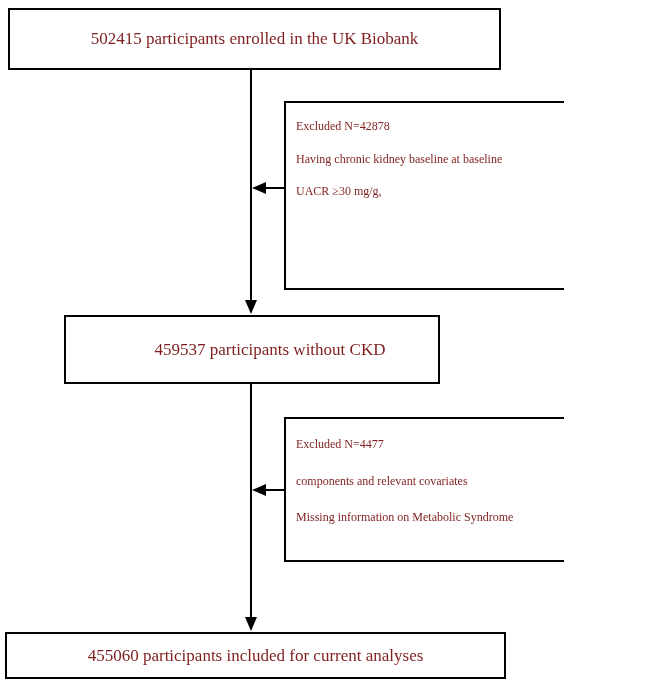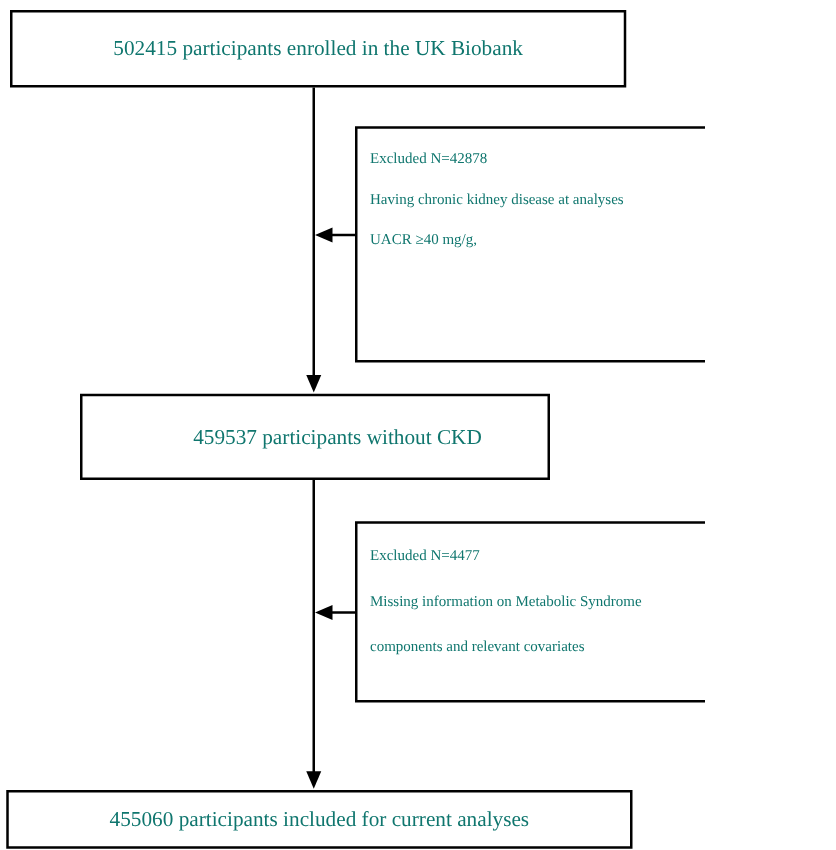--- a/index.html
+++ b/index.html
@@ -6,21 +6,21 @@
     margin: 0;
     padding: 0;
     background: #ffffff;
   }
   .canvas {
     position: relative;
     width: 564px;
     height: 680px;
     background: #ffffff;
     font-family: "Liberation Serif", "DejaVu Serif", serif;
-    color: #0f766e;
+    color: #7f1d1d;
     overflow: hidden;
   }
   .box {
     position: absolute;
     background: #ffffff;
     border: 2px solid #000000;
     box-sizing: border-box;
   }
   .main-box {
     display: flex;
@@ -54,32 +54,32 @@
 <body>
 
 <div class="canvas">
 
   <div class="box main-box" id="enrolled-box">
     <span>502415 participants enrolled in the UK Biobank</span>
   </div>
 
   <div class="box side-box" id="exclusion-ckd">
     <div class="line">Excluded N=42878</div>
-    <div class="line">Having chronic kidney disease at analyses</div>
-    <div class="line">UACR ≥40 mg/g,</div>
+    <div class="line">Having chronic kidney baseline at baseline</div>
+    <div class="line">UACR ≥30 mg/g,</div>
   </div>
 
   <div class="box main-box" id="nockd-box">
     <span>459537 participants without CKD</span>
   </div>
 
   <div class="box side-box" id="exclusion-mets">
     <div class="line">Excluded N=4477</div>
+    <div class="line">components and relevant covariates</div>
     <div class="line">Missing information on Metabolic Syndrome</div>
-    <div class="line">components and relevant covariates</div>
   </div>
 
   <div class="box main-box" id="included-box">
     <span>455060 participants included for current analyses</span>
   </div>
 
   <svg class="arrows" width="669" height="680" viewBox="0 0 669 680">
 
     <line x1="251" y1="70" x2="251" y2="302" stroke="#000000" stroke-width="2"></line>
     <polygon points="245,300 257,300 251,314" fill="#000000"></polygon>

